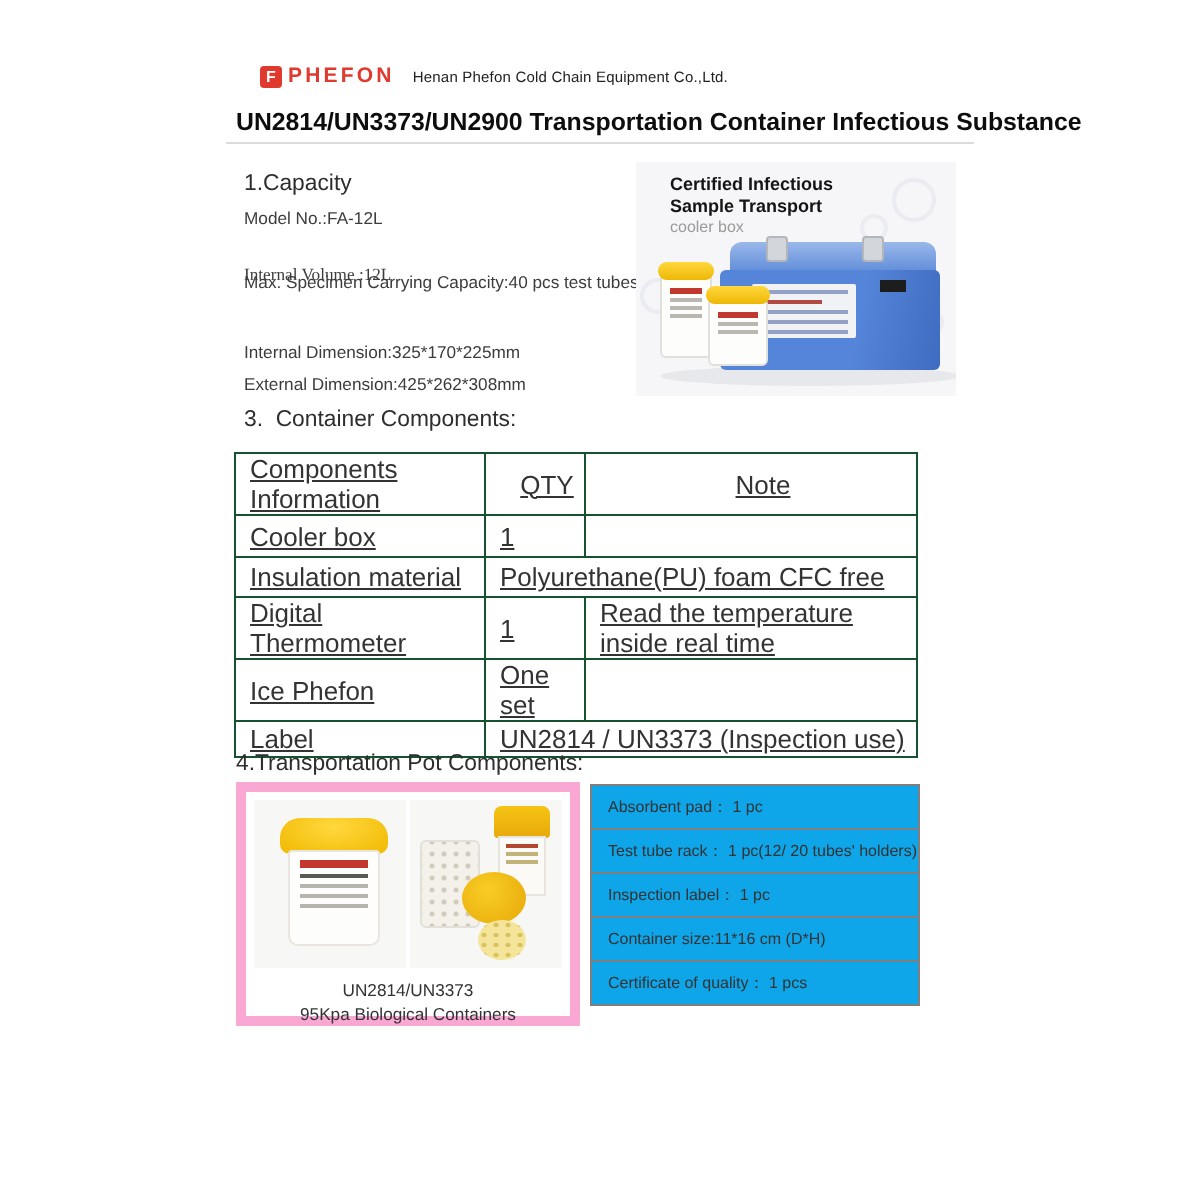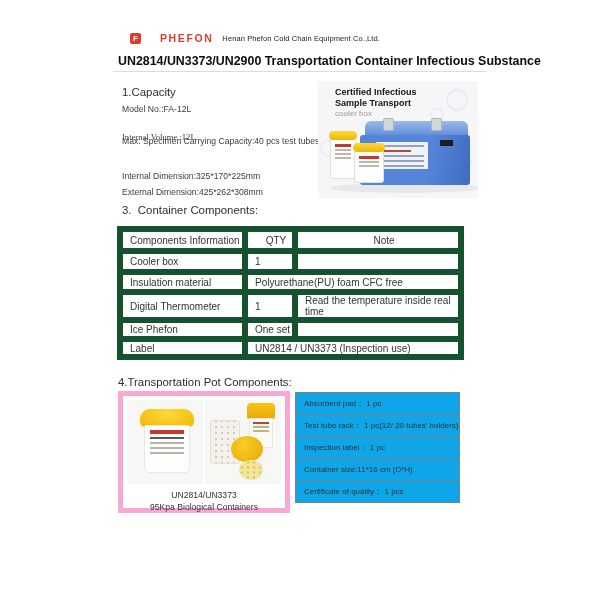--- a/index.html
+++ b/index.html
@@ -7,21 +7,21 @@
   .page {
     position:relative; width:600px; height:600px; background:#ffffff;
     font-family:"Liberation Sans", sans-serif; color:#333; overflow:hidden;
   }
   
   .logo-row { position:absolute; left:130px; top:32px; display:flex; align-items:center; }
   .logo-mark {
     width:11px; height:11px; background:#e03a2f; border-radius:2px;
     color:#fff; font-size:8px; font-weight:bold; display:flex; align-items:center; justify-content:center;
   }
-  .brand { margin-left:19px; font-size:10.5px; font-weight:bold; color:#e03a2f; letter-spacing:1.6px; }
+  .brand { margin-left:3px; font-size:10.5px; font-weight:bold; color:#e03a2f; letter-spacing:1.6px; }
   .company { margin-left:9px; font-size:7.5px; color:#222; letter-spacing:0.1px; }
   .doc-title { position:absolute; left:118px; top:54px; font-size:12.4px; font-weight:bold; color:#0d0d0d; }
   .title-rule { position:absolute; left:113px; top:71px; width:374px; height:1px; background:#dcdcdc; }
 
   
   .sec-h { position:absolute; font-size:11.4px; color:#2e2e2e; }
   .sec-h.pre { white-space:pre; }
   .tline { position:absolute; left:122px; font-size:8.6px; color:#3c3c3c; }
 
   
@@ -51,22 +51,22 @@
   .jar-lid { position:absolute; top:-7px; left:-2px; right:-2px; height:9px; background:linear-gradient(#ffd83d,#edb705); border-radius:5px/60%; }
   .jar-label { margin:3px 2px; padding-top:1px; }
   .jar-label i { display:block; height:2px; margin:2px 2px 0; background:#b9b9b2; }
   .jar-label i:first-child { background:#c2372e; height:3px; }
   .jar.j1 { left:-30px; top:16px; width:26px; height:42px; }
   .jar.j2 { left:-6px; top:28px; width:30px; height:34px; }
 
   
   table.comp { position:absolute; left:117px; top:226px; width:341px; border-collapse:collapse; table-layout:fixed; }
   table.comp th, table.comp td {
-    border:6px solid #14532d; font-size:10px; color:#333; font-weight:normal;
-    padding:0 0 0 7px; text-align:left; vertical-align:middle;
+    border:1px solid #14532d; font-size:13px; color:#333; font-weight:normal;
+    padding:0 0 0 7px; text-align:left; vertical-align:middle;text-decoration:underline;
   }
   table.comp th.center, table.comp td.center { text-align:center; padding-left:12px; }
   col.c1 { width:125px; } col.c2 { width:50px; } col.c3 { width:166px; }
 
   
   .pot-card { position:absolute; left:118px; top:391px; width:172px; height:122px; border:5px solid #f9a8d4; background:#fff; }
   .pot-photos { position:absolute; left:4px; top:4px; right:4px; height:84px; display:flex; gap:2px; }
   .pot-photo { flex:1; position:relative; background:#f7f7f6; overflow:hidden; }
   .pot-caption { position:absolute; left:0; right:0; top:93px; text-align:center; font-size:8.6px; color:#333; line-height:12px; }
 

